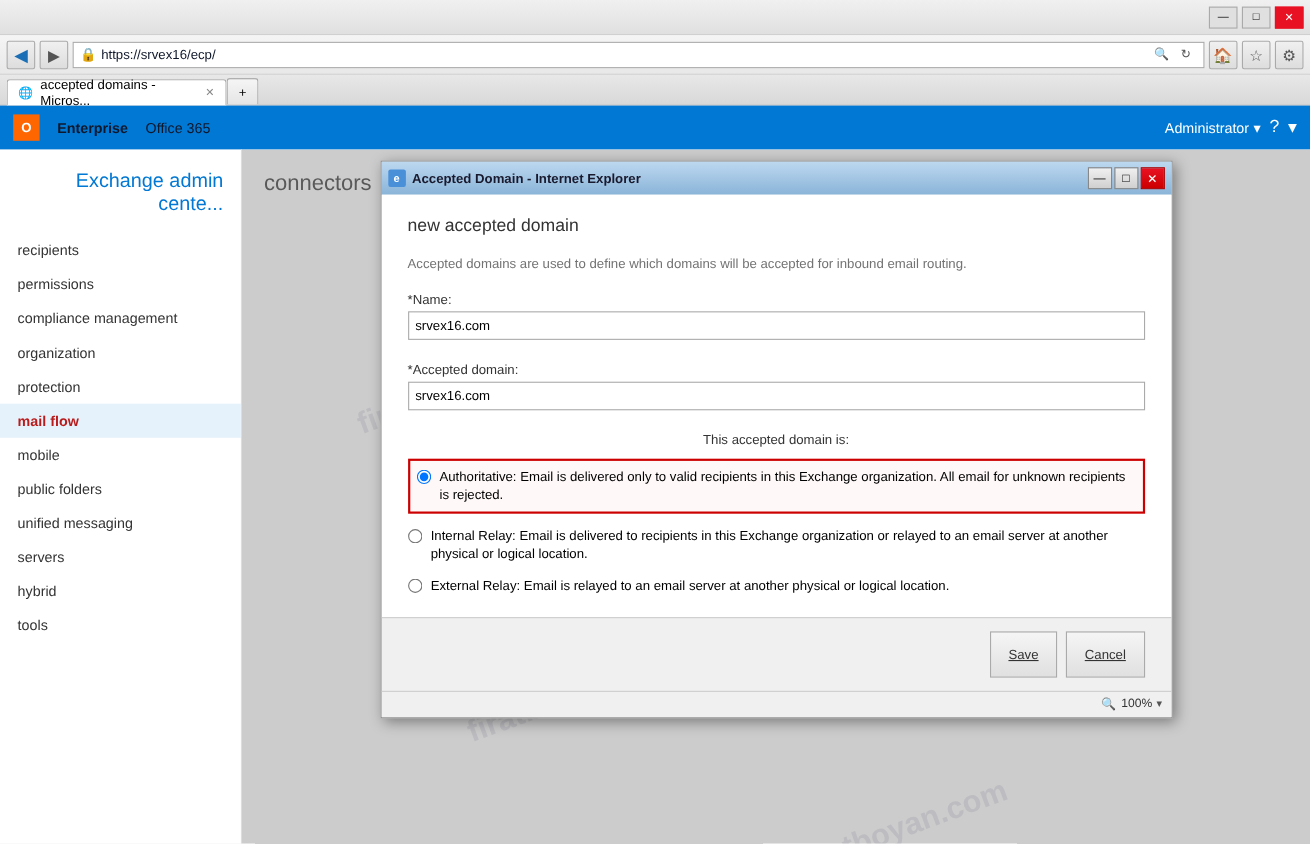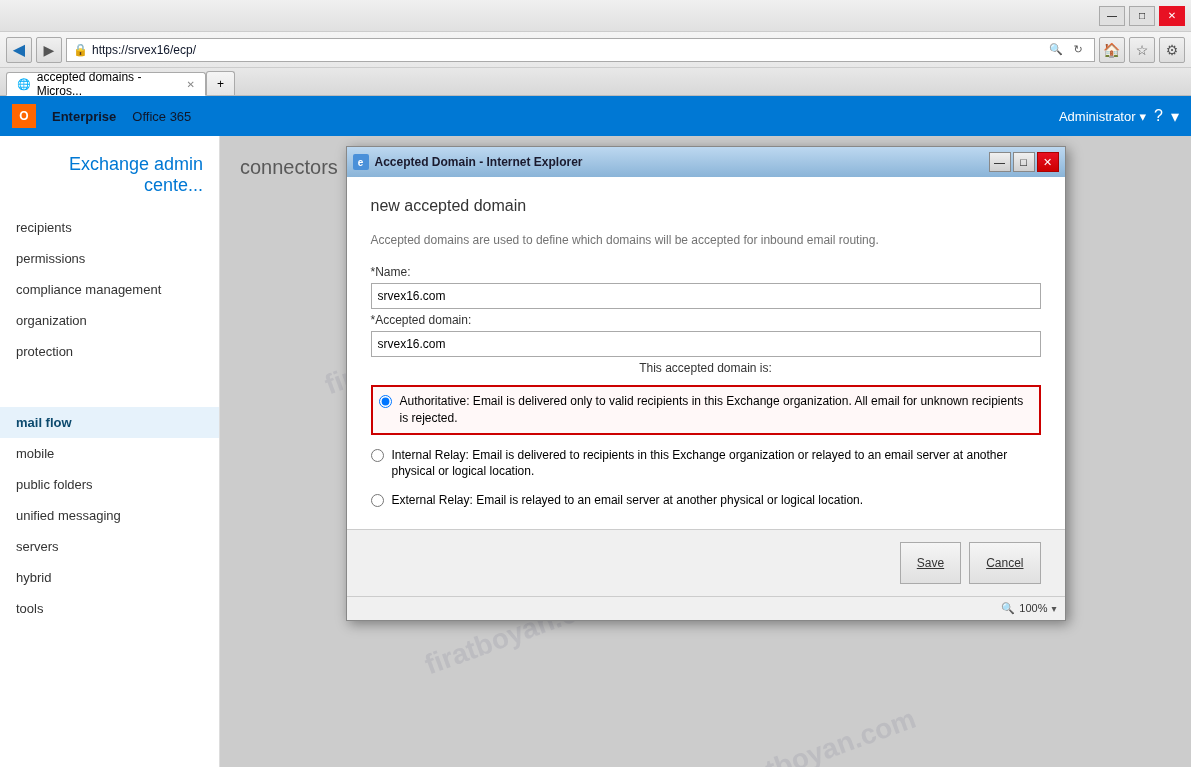--- a/index.html
+++ b/index.html
@@ -97,21 +97,21 @@
       flex-shrink: 0;
     }
     .page-title {
       color: #0078d4; font-size: 18px; font-weight: 300;
       padding: 8px 16px 16px 16px;
       text-align: right;
     }
     .sidebar-item {
       padding: 8px 16px; cursor: pointer; color: #333; font-size: 13px;
     }
-    .sidebar-item.active { background: #e6f2fb; color: #0c4a6e; font-weight: 600; margin-top: 40px; }
+    .sidebar-item.active { background: #e6f2fb; color: #b91c1c; font-weight: 600; }
 
     
     .content-area {
       flex: 1;
       background: #f9f9f9;
       position: relative;
       overflow: hidden;
     }
 
     
@@ -181,21 +181,21 @@
     
     .dialog-body {
       background: white;
       padding: 20px 24px;
     }
     .dialog-title { font-size: 16px; font-weight: 300; color: #333; margin-bottom: 16px; }
     .dialog-description { font-size: 12px; color: #737373; line-height: 1.5; margin-bottom: 16px; }
     .field-label { font-size: 12px; color: #333; margin-bottom: 4px; }
     .field-input {
       width: 100%; height: 26px; border: 1px solid #aaa; padding: 0 6px;
-      font-size: 12px; margin-bottom: 4px; outline: none;
+      font-size: 12px; margin-bottom: 20px; outline: none;
     }
     .accepted-domain-label { font-size: 12px; color: #333; margin-bottom: 10px; text-align: center; }
 
     .radio-group { display: flex; flex-direction: column; gap: 12px; }
     .radio-option { display: flex; align-items: flex-start; gap: 8px; font-size: 12px; line-height: 1.4; }
     .radio-option input[type="radio"] { margin-top: 2px; flex-shrink: 0; }
     .radio-option.selected {
       border: 2px solid #cc0000;
       padding: 6px;
       background: #fff8f8;

